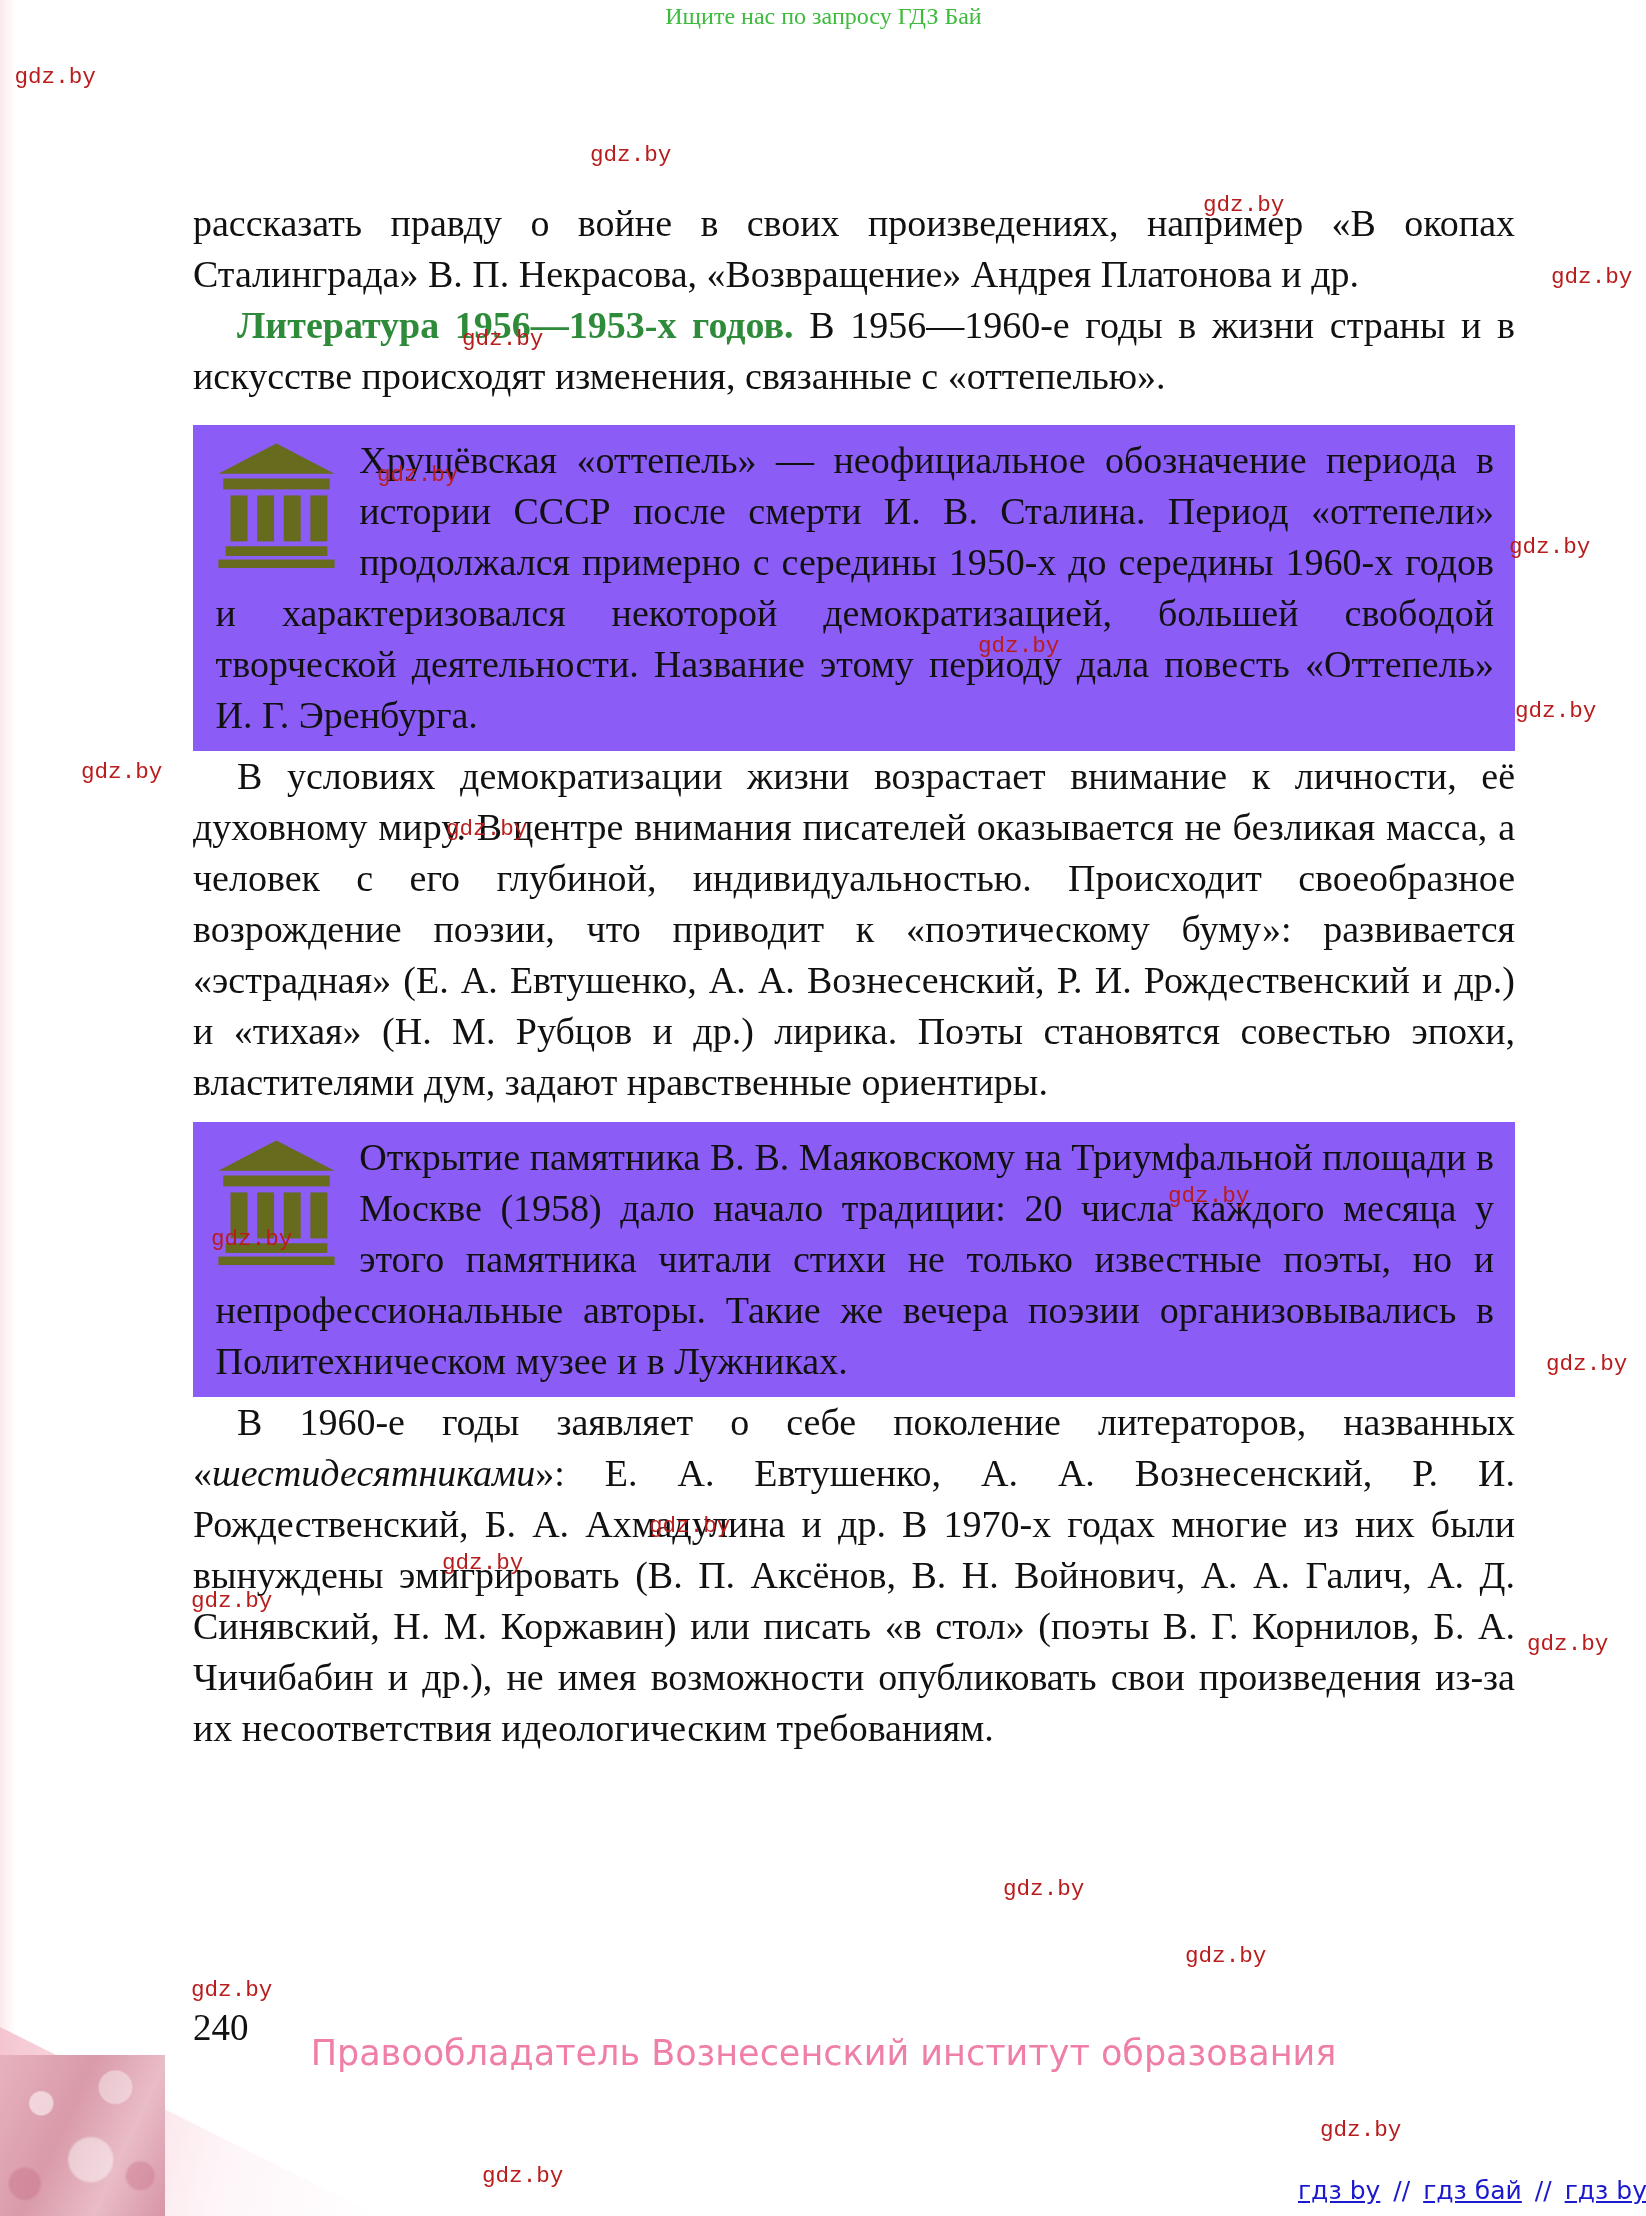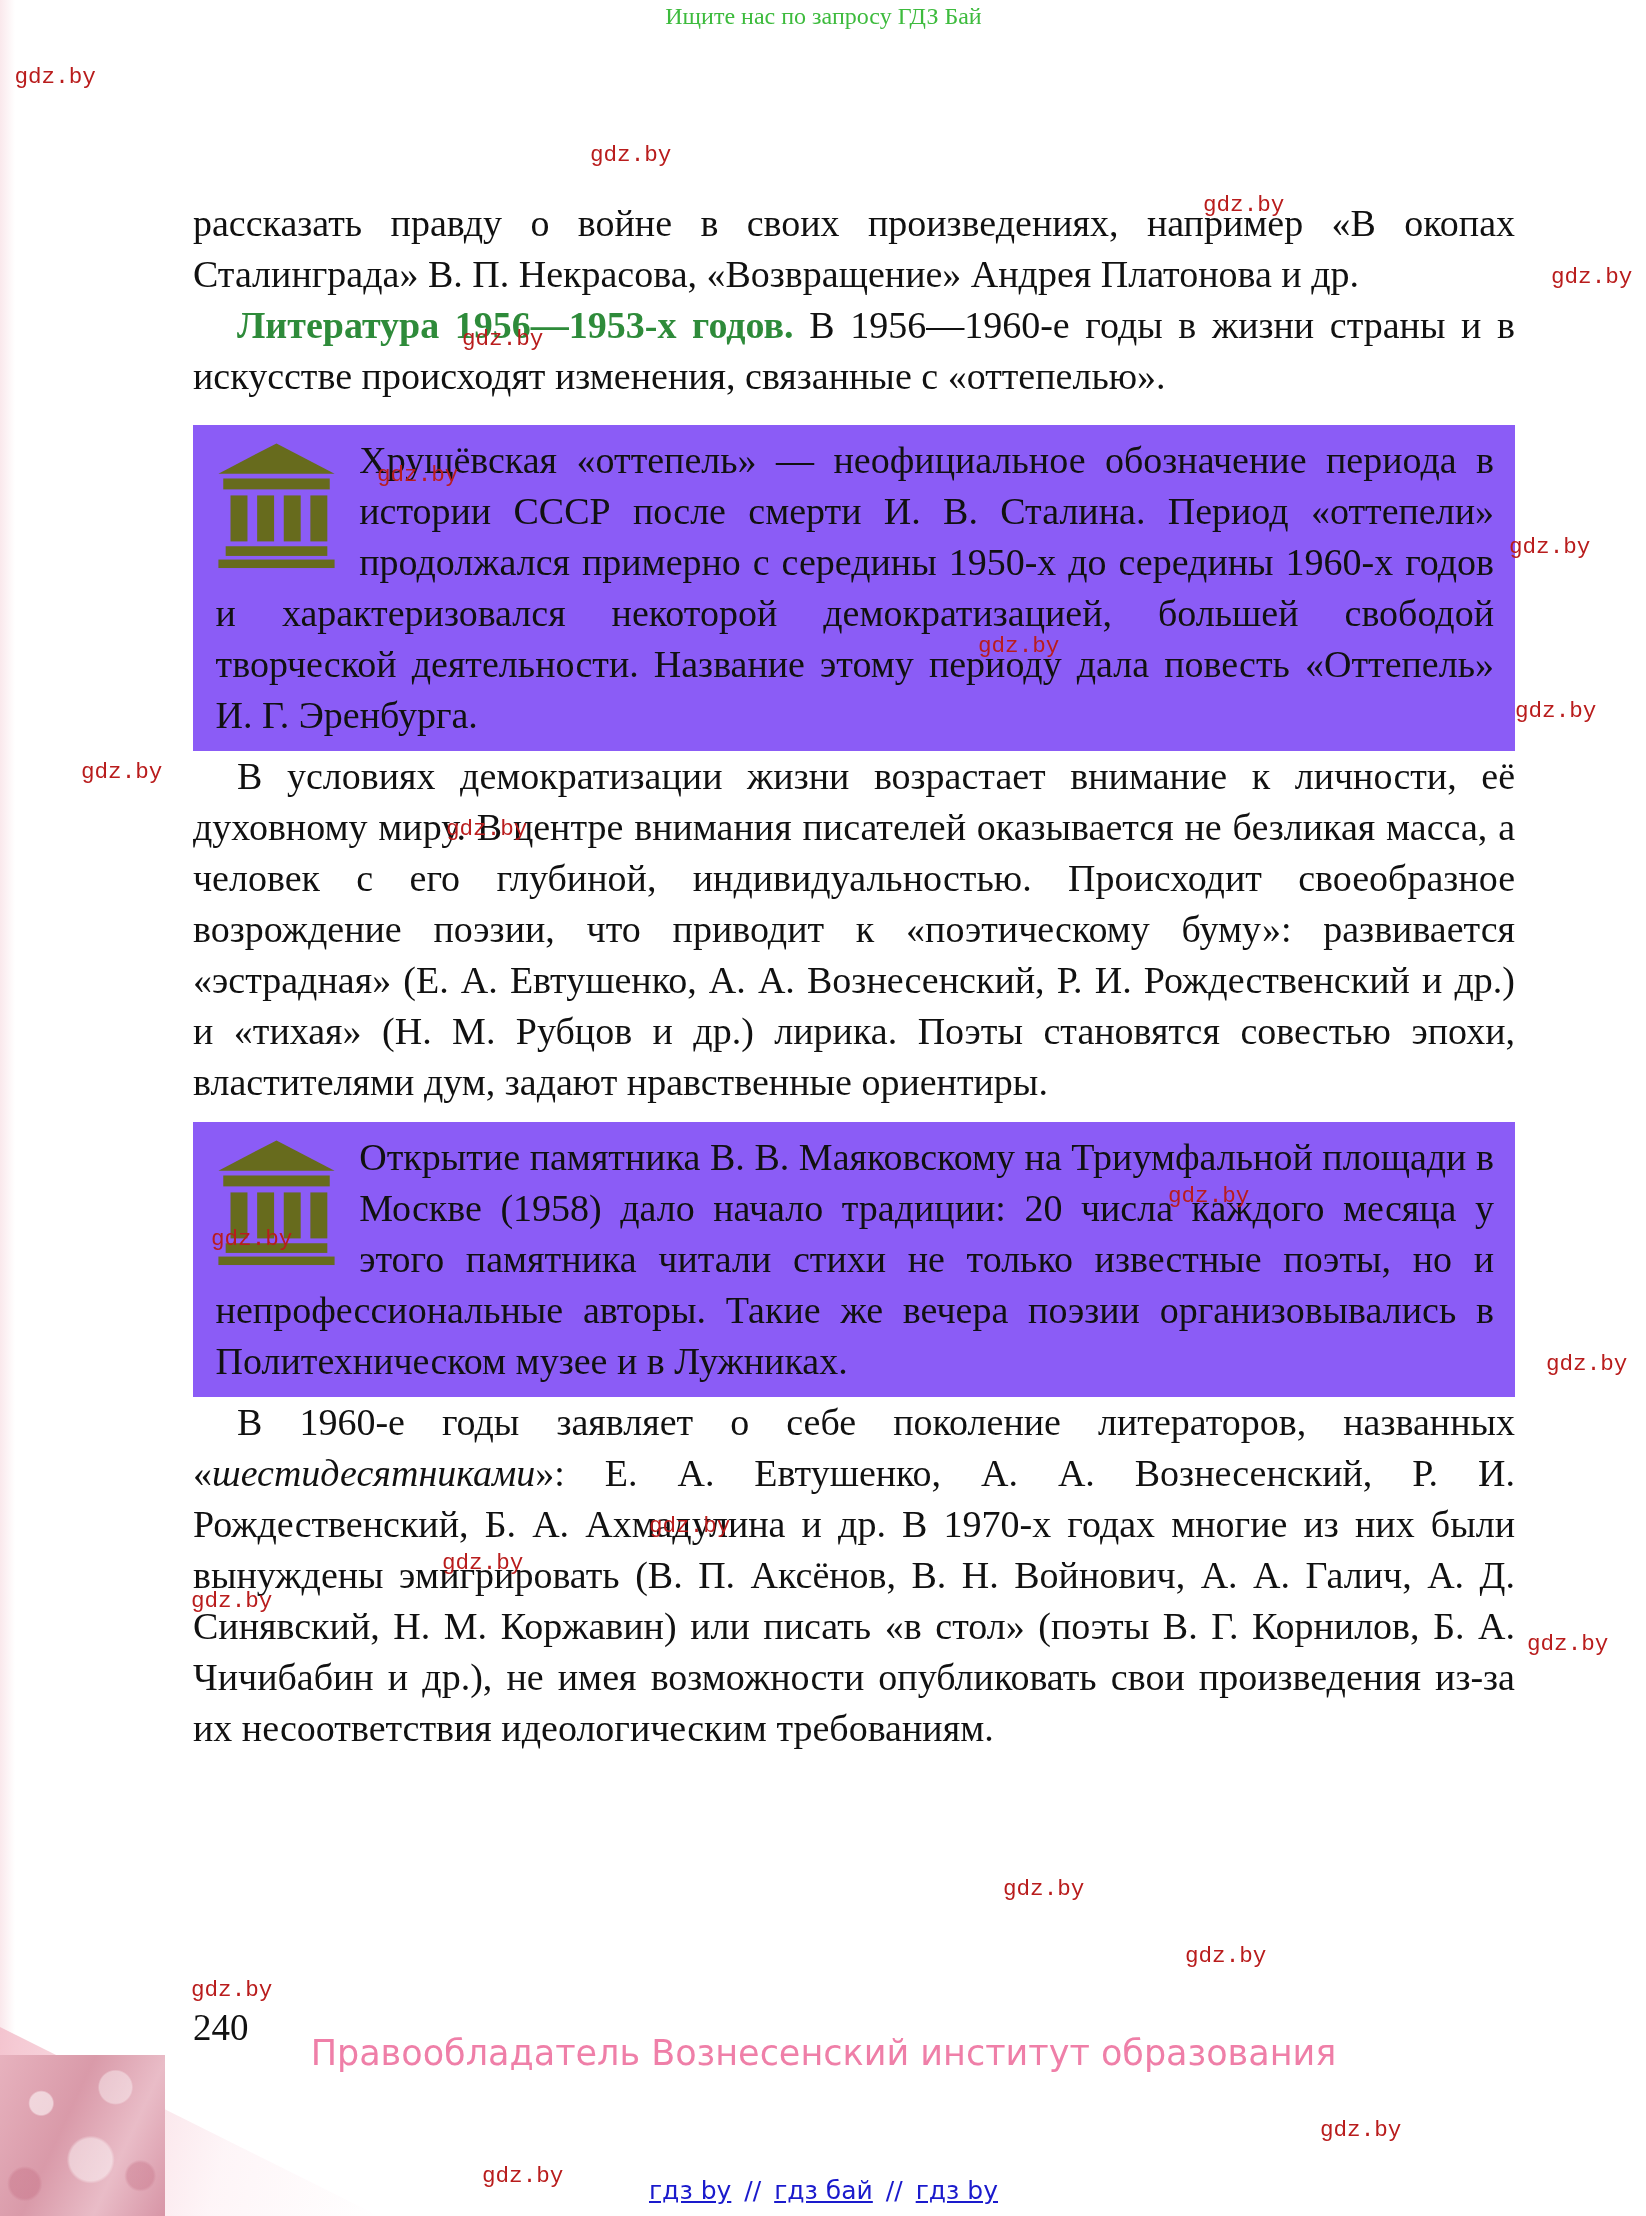--- a/index.html
+++ b/index.html
@@ -63,21 +63,21 @@
   }
   .copyright {
     position:absolute; top:2033px; left:0; width:100%;
     text-align:center;
     font-family:"DejaVu Sans","Liberation Sans",sans-serif;
     font-size:35px; color:#ef7fa8;
     z-index:3;
   }
   .links {
     position:absolute; top:2176px; left:0; width:100%;
-    text-align:center;
+    text-align:right;
     font-family:"DejaVu Sans","Liberation Sans",sans-serif;
     font-size:25px;
     z-index:4;
   }
   .blue-link { color:#1a1acc; text-decoration:underline; cursor:pointer; }
   .sep { color:#1a1acc; margin:0 13px; }
   
   .corner-wash {
     position:absolute; left:0; bottom:0;
     width:379px; height:189px;

